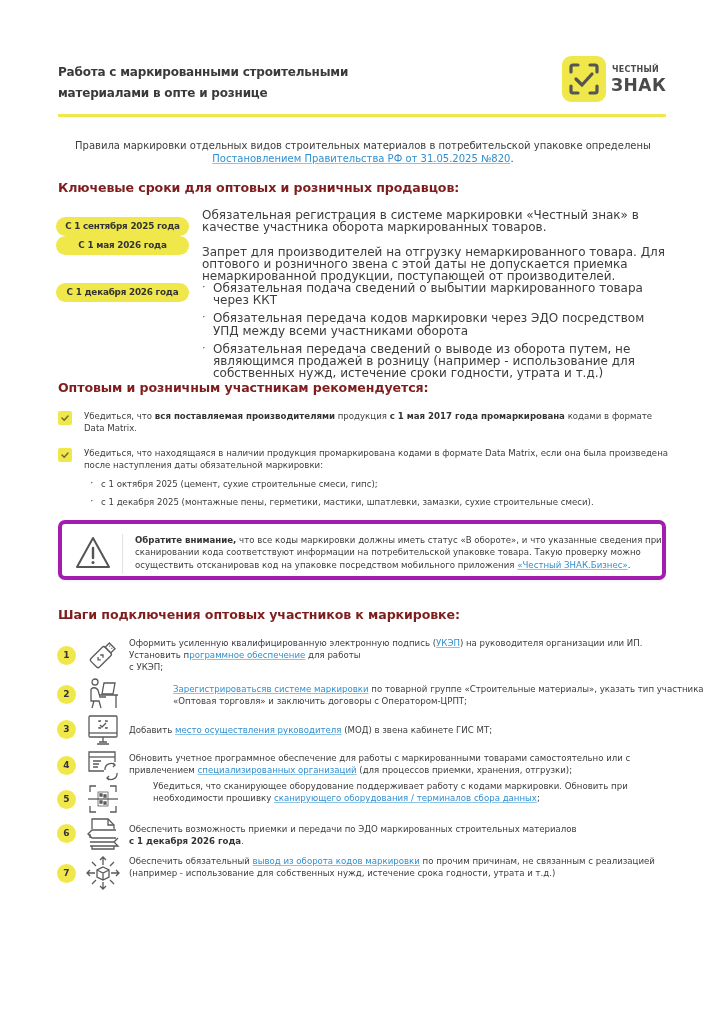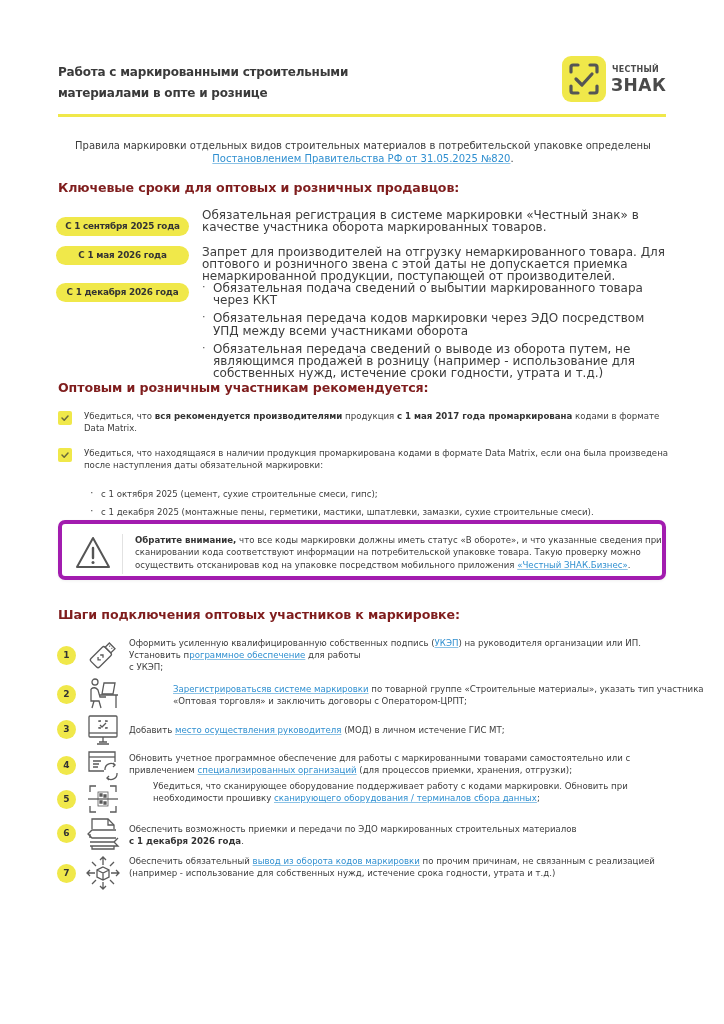--- a/index.html
+++ b/index.html
@@ -70,48 +70,48 @@
 
   <div class="intro">
     <span>Правила маркировки отдельных видов строительных материалов в потребительской упаковке определены </span><a class="link">Постановлением Правительства РФ от 31.05.2025 №820</a><span>.</span>
   </div>
 
   <h2 style="top:180px;">Ключевые сроки для оптовых и розничных продавцов:</h2>
 
   <div class="pill" style="top:209px;margin-top:8px;">С 1 сентября 2025 года</div>
   <div class="term-text" style="top:209px;">Обязательная регистрация в системе маркировки «Честный знак» в качестве участника оборота маркированных товаров.</div>
 
-  <div class="pill" style="top:246px;">С 1 мая 2026 года</div>
+  <div class="pill" style="top:236px;">С 1 мая 2026 года</div>
   <div class="term-text" style="top:246px;">Запрет для производителей на отгрузку немаркированного товара. Для оптового и розничного звена с этой даты не допускается приемка немаркированной продукции, поступающей от производителей.</div>
 
   <div class="pill" style="top:283px;">С 1 декабря 2026 года</div>
   <ul class="term-text blist" style="top:282px;">
     <li>Обязательная подача сведений о выбытии маркированного товара через ККТ</li>
     <li>Обязательная передача кодов маркировки через ЭДО посредством УПД между всеми участниками оборота</li>
     <li>Обязательная передача сведений о выводе из оборота путем, не являющимся продажей в розницу (например - использование для собственных нужд, истечение сроки годности, утрата и т.д.)</li>
   </ul>
 
   <h2 style="top:380px;">Оптовым и розничным участникам рекомендуется:</h2>
 
   <div class="check" style="top:411px;">
     <svg width="10" height="10" viewBox="0 0 10 10">
         <path d="M2 5 L4.2 7.2 L8 3" fill="none" stroke="#6a6a3a" stroke-width="1.5" stroke-linecap="round" stroke-linejoin="round"></path>
       </svg>
   </div>
   <div class="rec-text" style="top:410px;">
-    <span>Убедиться, что </span><b>вся рекомендуется производителями</b><span> продукция </span><b>с 1 мая 2017 года промаркирована</b><span> кодами в формате Data Matrix.</span>
+    <span>Убедиться, что </span><b>вся поставляемая производителями</b><span> продукция </span><b>с 1 мая 2017 года промаркирована</b><span> кодами в формате Data Matrix.</span>
   </div>
 
   <div class="check" style="top:448px;">
     <svg width="10" height="10" viewBox="0 0 10 10">
         <path d="M2 5 L4.2 7.2 L8 3" fill="none" stroke="#6a6a3a" stroke-width="1.5" stroke-linecap="round" stroke-linejoin="round"></path>
       </svg>
   </div>
   <div class="rec-text" style="top:447px;">Убедиться, что находящаяся в наличии продукция промаркирована кодами в формате Data Matrix, если она была произведена после наступления даты обязательной маркировки:</div>
-  <ul class="rec-sub blist" style="top:488px;">
+  <ul class="rec-sub blist" style="top:478px;">
     <li>с 1 октября 2025 (цемент, сухие строительные смеси, гипс);</li>
     <li>с 1 декабря 2025 (монтажные пены, герметики, мастики, шпатлевки, замазки, сухие строительные смеси).</li>
   </ul>
 
   <div class="notice">
     <div class="notice-icon">
       <svg width="38" height="36" viewBox="0 0 38 36">
         <path d="M19 3 L35 32 H3 Z" fill="none" stroke="#555" stroke-width="2" stroke-linejoin="round"></path>
         <line x1="19" y1="13" x2="19" y2="23" stroke="#555" stroke-width="2.4" stroke-linecap="round"></line>
         <circle cx="19" cy="27.5" r="1.5" fill="#555"></circle>
@@ -130,21 +130,21 @@
     <svg width="34" height="34" viewBox="0 0 34 34" fill="none" stroke="#5a5a5a" stroke-width="1.3">
       <g transform="rotate(45 17 17)">
         <rect x="11" y="10" width="12" height="20" rx="2"></rect>
         <rect x="13" y="4" width="8" height="6"></rect>
         <path d="M15 6 h1 M18 6 h1"></path>
         <path d="M15 19 l2 -2 l2 2 M15 22 l2 2 l2 -2"></path>
       </g>
     </svg>
   </div>
   <div class="step-text" style="top:637px;">
-    <span>Оформить усиленную квалифицированную собственных подпись (</span><a class="link">УКЭП</a><span>) на руководителя организации или ИП.</span><br>
+    <span>Оформить усиленную квалифицированную электронную подпись (</span><a class="link">УКЭП</a><span>) на руководителя организации или ИП.</span><br>
     <span>Установить п</span><a class="link">рограммное обеспечение</a><span> для работы</span><br>
     <span>с УКЭП;</span>
   </div>
 
   <div class="step-num" style="top:685px;">2</div>
   <div class="step-icon" style="top:677px;">
     <svg width="34" height="34" viewBox="0 0 34 34" fill="none" stroke="#5a5a5a" stroke-width="1.3">
       <circle cx="9" cy="5" r="3"></circle>
       <path d="M5 12 Q9 9 12 13 L14 20 H20"></path>
       <path d="M5 12 V24 H13 L15 31"></path>
@@ -161,21 +161,21 @@
   <div class="step-icon" style="top:713px;">
     <svg width="34" height="34" viewBox="0 0 34 34" fill="none" stroke="#5a5a5a" stroke-width="1.3">
       <rect x="3" y="3" width="28" height="21" rx="1"></rect>
       <path d="M3 20 H31"></path>
       <path d="M17 24 V29 M11 31 H23 M13 29 H21"></path>
       <path d="M13 9 V8 h2 M19 8 h2 v1 M21 14 v1 h-2 M15 15 h-2 v-1"></path>
       <path d="M14 12 l2 2 l4 -4"></path>
     </svg>
   </div>
   <div class="step-text" style="top:724px;">
-    <span>Добавить </span><a class="link">место осуществления руководителя</a><span> (МОД) в личном истечение ГИС МТ;</span>
+    <span>Добавить </span><a class="link">место осуществления руководителя</a><span> (МОД) в звена кабинете ГИС МТ;</span>
   </div>
 
   <div class="step-num" style="top:756px;">4</div>
   <div class="step-icon" style="top:748px;">
     <svg width="34" height="34" viewBox="0 0 34 34" fill="none" stroke="#5a5a5a" stroke-width="1.3">
       <path d="M18 23 H3 V4 H29 V14"></path>
       <path d="M3 9 H29"></path>
       <path d="M7 13 H15 M7 16 H13 M7 19 H12"></path>
       <path d="M19 22 A6 6 0 0 1 29 17 M31 25 A6 6 0 0 1 21 30"></path>
       <path d="M27 15 L29 17 L27 19 M23 28 L21 30 L23 32"></path>

